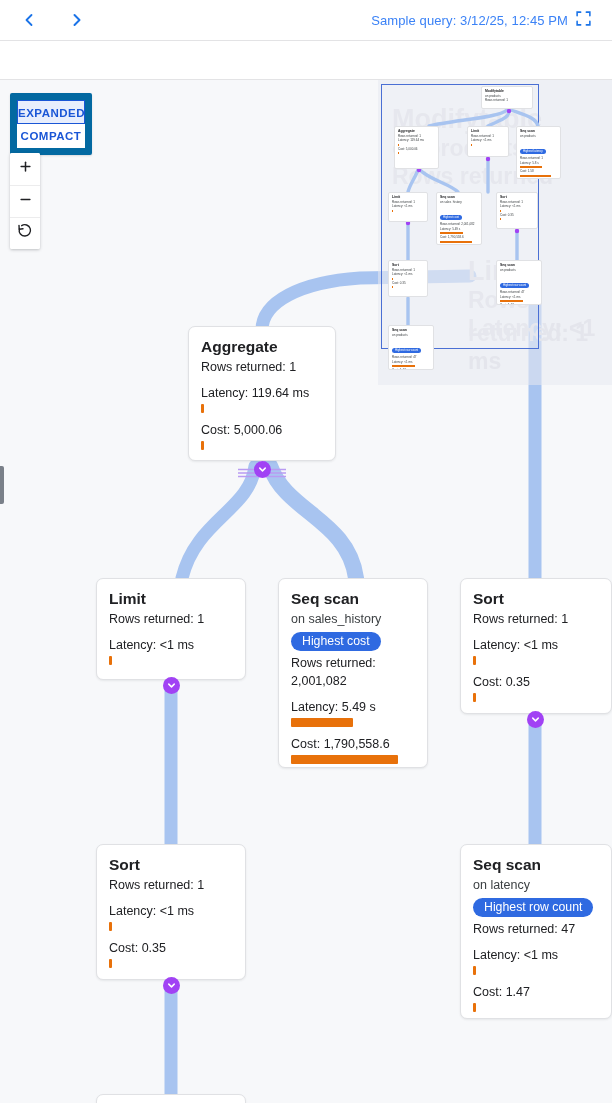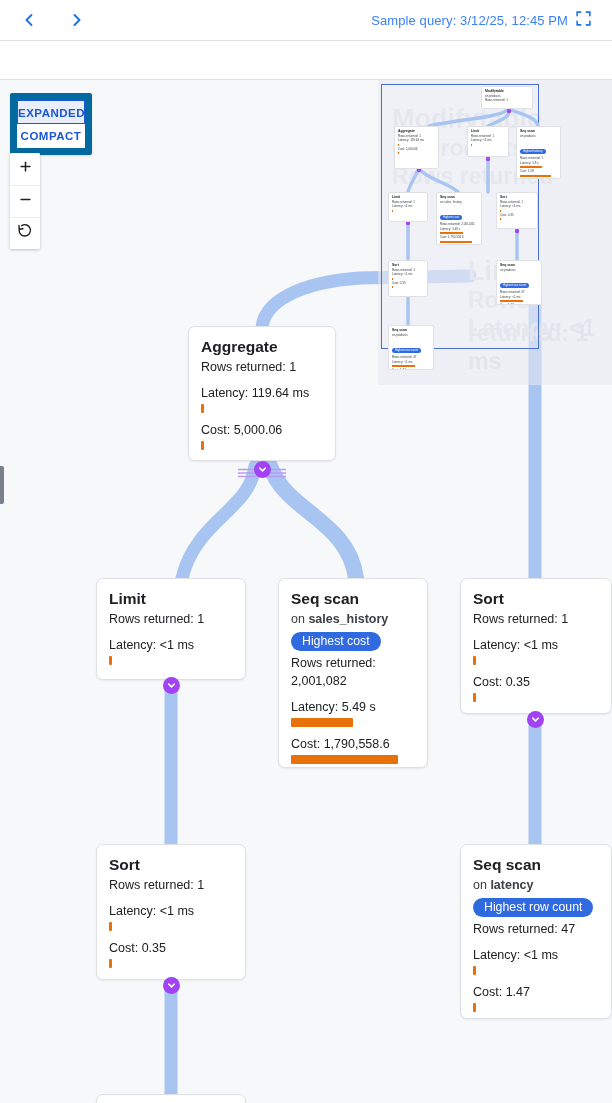--- a/index.html
+++ b/index.html
@@ -111,21 +111,21 @@
 
   
   .node {
     position: absolute; background: #fff; border: 1px solid #e0e1e4;
     border-radius: 7px; padding: 10px 12px 12px 12px; z-index: 20;
     box-shadow: 0 1px 2px rgba(60,64,67,.09);
   }
   .node-title { font-size: 15.5px; font-weight: bold; color: #202124;
                 line-height: 20px; margin-bottom: 1px; }
   .node-sub { font-size: 12.5px; color: #3c4043; line-height: 18px; }
-  .node-sub b { font-weight: bold; }
+  .node-sub b { font-weight: normal; }
   .node-line { font-size: 12.5px; color: #202124; line-height: 18px; }
   .badge {
     display: inline-block; background: #2f6ae1; color: #fff;
     font-size: 12.3px; border-radius: 11px; padding: 2px 11px;
     margin: 4px 0 3px 0; line-height: 15px;
   }
   .metric { margin-top: 8px; }
   .metric:first-of-type { margin-top: 6px; }
   .bar { height: 9px; background: #e8710a; margin-top: 2px; border-radius: 1px; }
   .bar.tick { width: 3px; }

